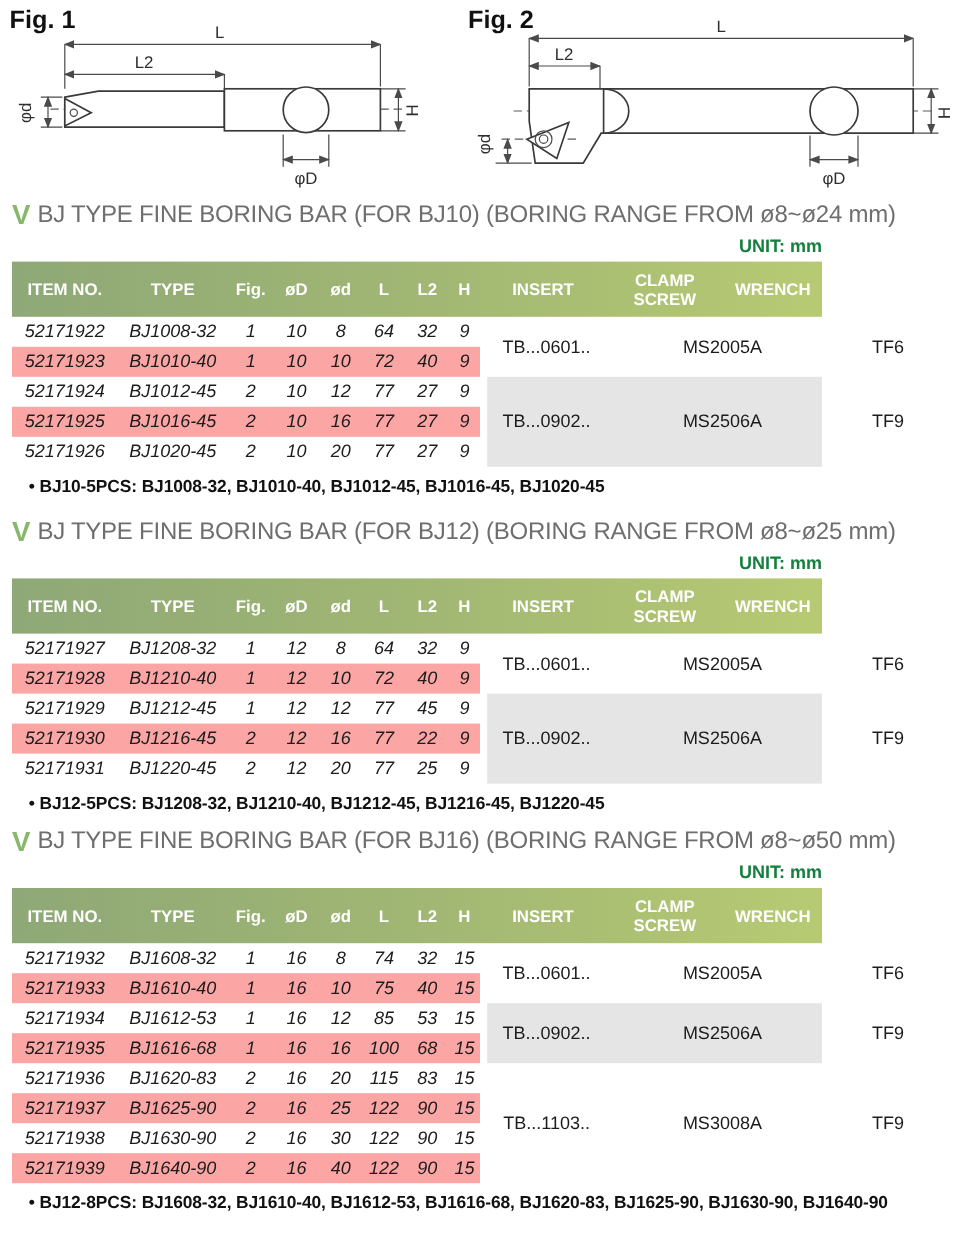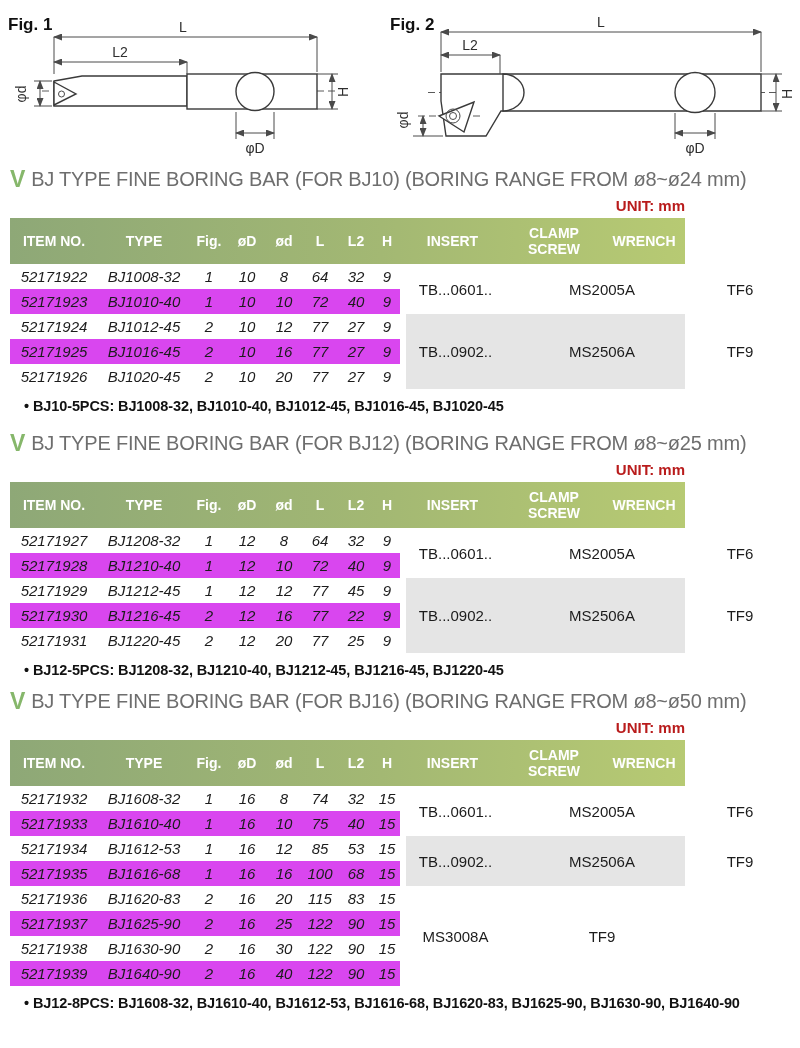--- a/index.html
+++ b/index.html
@@ -9,55 +9,55 @@
     font-family:"Liberation Sans","DejaVu Sans",sans-serif;
     color:#1c1c1c;
   }
   .page { position:relative; width:800px; height:1048px; }
 
   
   .figures-row { position:relative; height:160px; }
   .fig { position:absolute; top:0; }
   .fig1 { left:0; width:388px; height:160px; }
   .fig2 { left:388px; width:412px; height:160px; }
-  .fig-label { position:absolute; top:15px; left:8px; font-size:17px; font-weight:bold; color:#111; }
+  .fig-label { position:absolute; top:5px; left:8px; font-size:21px; font-weight:bold; color:#111; }
   .fig2 .fig-label { left:2px; }
   .fig svg { position:absolute; top:17px; left:0; }
   .fig svg text { font-family:"Liberation Sans","DejaVu Sans",sans-serif; font-size:14px; fill:#2e2e2e; }
   .fig svg .dimline { stroke:#4a4a4a; stroke-width:1; fill:none; }
   .fig svg .body    { stroke:#3a3a3a; stroke-width:1.4; fill:#ffffff; }
   .fig svg .center  { stroke:#5a5a5a; stroke-width:1; stroke-dasharray:7 4; fill:none; }
 
   
   .section-heading {
     margin:8px 0 0 10px; font-size:20px; font-weight:400; color:#6e6e6e;
     letter-spacing:-0.2px; white-space:nowrap; display:flex; align-items:center;
   }
   .vmark { color:#86b76b; font-weight:bold; font-size:23px; margin-right:6px; line-height:1; }
   .sec2 .section-heading { margin-top:18px; }
   .sec3 .section-heading { margin-top:12px; }
-  .unit-row { width:675px; margin:6px 0 0 10px; text-align:right; font-size:15px; font-weight:bold; color:#b91c1c; }
+  .unit-row { width:675px; margin:6px 0 0 10px; text-align:right; font-size:15px; font-weight:bold; color:#15803d; }
 
   
   .data-table { width:675px; margin:4px 0 0 10px; }
   .thead {
     display:grid;
     grid-template-columns:88px 92px 38px 38px 36px 36px 36px 26px 105px 98px 82px;
     height:46px;
     background:linear-gradient(90deg,#8ea877 0%, #a3b873 55%, #b7ca73 100%);
   }
   .th {
     color:#ffffff; font-weight:bold; font-size:14px; line-height:1.15;
     display:flex; align-items:center; justify-content:center; text-align:center;
     white-space:pre-line;
   }
   .tbody { display:flex; }
   .left-rows { width:390px;font-style:italic; }
   .trow { display:grid; grid-template-columns:88px 92px 38px 38px 36px 36px 36px 26px; height:25px; }
-  .trow.alt { background:#d946ef; }
+  .trow.alt { background:#fca5a5; }
   .td { display:flex; align-items:center; justify-content:center; font-size:15px; color:#1c1c1c; white-space:nowrap; }
   .right-groups { width:285px; }
   .tgroup { display:grid; grid-template-columns:99px 98px 82px; margin-left:6px; width:279px;gap:48px; }
   .tgroup.shaded { background:#e5e5e5; }
 
   .note { margin:9px 0 0 24px; font-size:14.5px; font-weight:bold; color:#111; white-space:nowrap; letter-spacing:-0.1px; }
 </style>
 </head>
 <body>
 
@@ -474,20 +474,21 @@
               <div class="td">TB...0601..</div>
               <div class="td">MS2005A</div>
               <div class="td">TF6</div>
             </div>
             <div class="tgroup shaded" style="height: 50px;">
               <div class="td">TB...0902..</div>
               <div class="td">MS2506A</div>
               <div class="td">TF9</div>
             </div>
             <div class="tgroup" style="height: 100px;">
+              <div class="td">TB...1103..</div>
               <div class="td">MS3008A</div>
               <div class="td">TF9</div>
             </div>
           </div>
       </div>
     </div>
     <div class="note">• BJ12-8PCS: BJ1608-32, BJ1610-40, BJ1612-53, BJ1616-68, BJ1620-83, BJ1625-90, BJ1630-90, BJ1640-90</div>
   </section>
 
 </div>

